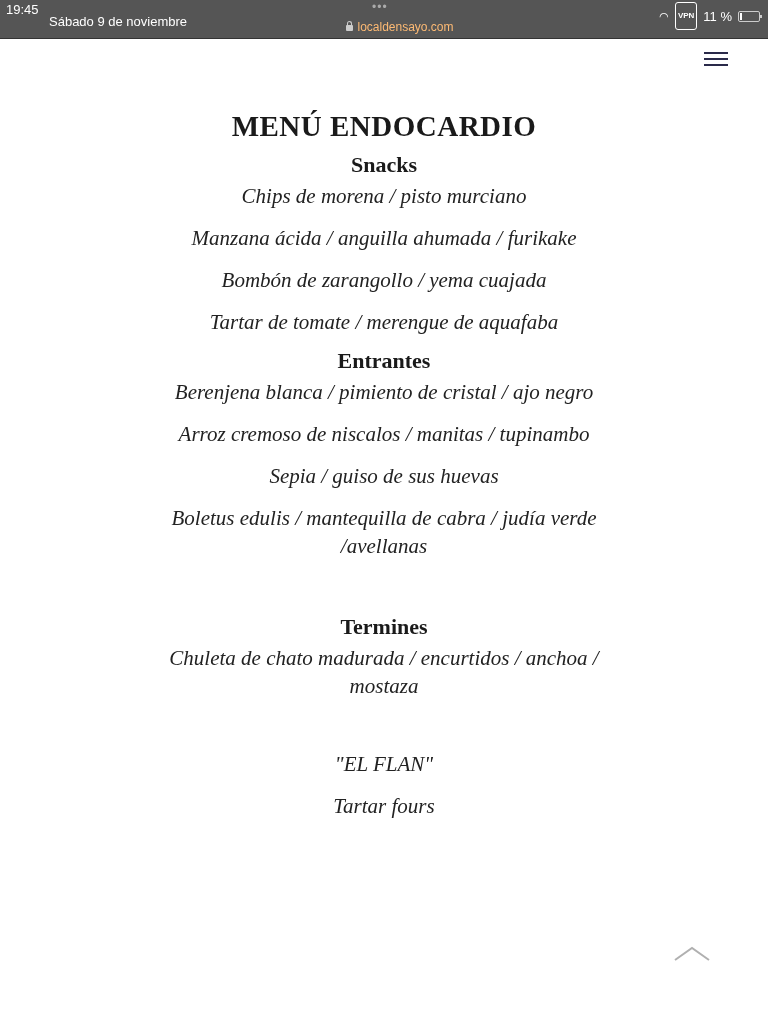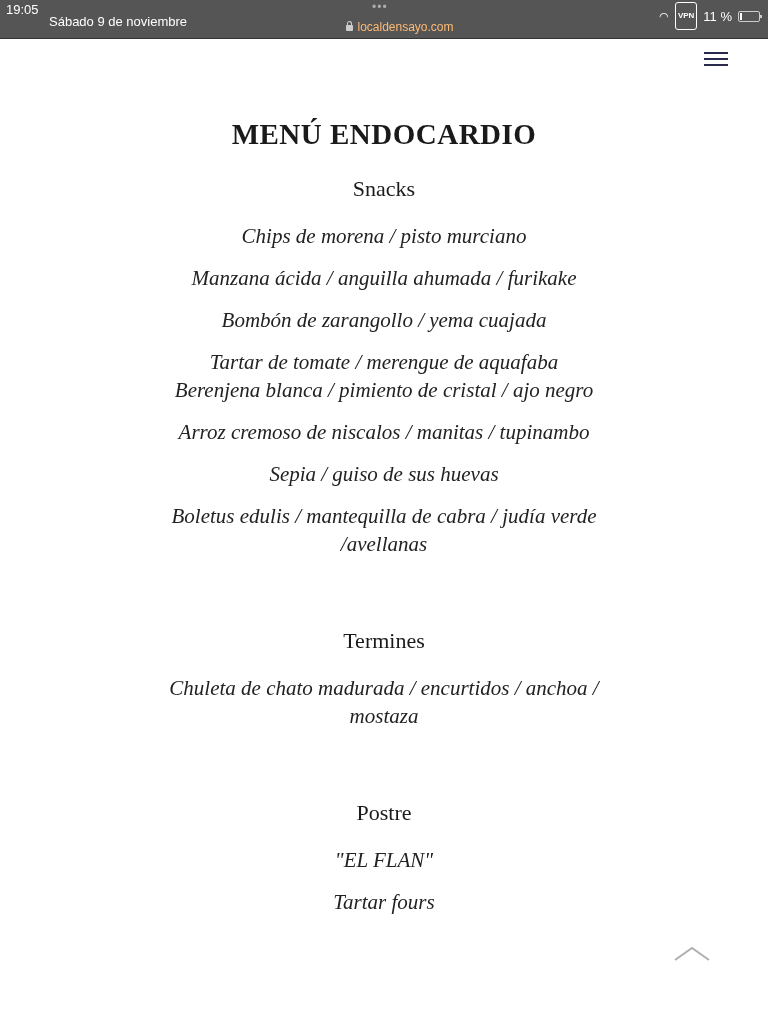--- a/index.html
+++ b/index.html
@@ -27,32 +27,32 @@
     .wifi { font-size: 11px; }
     .vpn { border: 1px solid #fff; border-radius: 3px; font-size: 8px; font-weight: bold; padding: 8px 2px; line-height: 10px; }
     .battery { width: 20px; height: 9px; border: 1px solid #ccc; border-radius: 2px; position: relative; }
     .battery::before { content: ""; position: absolute; left: 1px; top: 1px; width: 2px; height: 7px; background: #fff; }
     .battery::after { content: ""; position: absolute; right: -3px; top: 3px; width: 2px; height: 3px; background: #ccc; }
 
     .hamburger { position: absolute; left: 704px; top: 52px; width: 24px; height: 14px; cursor: pointer; }
     .hamburger span { display: block; height: 2px; background: #2a2a4a; margin-bottom: 4px; }
 
     .menu { position: absolute; left: 0; top: 104px; width: 768px; text-align: center; }
-    .title { font-size: 29px; font-weight: bold; letter-spacing: 0.5px; margin: 8px; height: 44px; line-height: 44px; }
-    .section-title { font-size: 22px; font-weight: normal; margin: 16px; line-height: 34px; }
+    .title { font-size: 29px; font-weight: bold; letter-spacing: 0.5px; margin: 0; height: 44px; line-height: 44px; }
+    .section-title { font-size: 22px; font-weight: bold; margin: 0; line-height: 34px; }
     .item { font-size: 21px; line-height: 28px; margin: 0 auto 14px; width: 480px; color: #222; font-style: italic; }
     .gap { height: 36px; }
 
     .scroll-top { position: absolute; left: 674px; top: 944px; width: 36px; height: 20px; cursor: pointer; }
   </style>
 </head>
 <body>
 
 <div class="statusbar">
-  <span class="sb-time">19:05</span>
+  <span class="sb-time">19:45</span>
   <span class="sb-date">Sábado 9 de noviembre</span>
   <span class="sb-dots">•••</span>
   <div class="sb-url">
     <span class="lock"></span><span>localdensayo.com</span>
   </div>
   <div class="sb-right">
     <span class="wifi">◠</span>
     <span class="vpn">VPN</span>
     <span>11 %</span>
     <span class="battery"></span>
@@ -65,33 +65,33 @@
     <span></span>
 </div>
 
 <div class="menu">
   <h1 class="title">MENÚ ENDOCARDIO</h1>
 
   <h2 class="section-title">Snacks</h2>
   <p class="item">Chips de morena / pisto murciano</p>
   <p class="item">Manzana ácida / anguilla ahumada / furikake</p>
   <p class="item">Bombón de zarangollo / yema cuajada</p>
-  <p class="item" style="margin-bottom:0">Tartar de tomate / merengue de aquafaba</p>
+  <p class="item" style="margin-bottom:8px">Tartar de tomate / merengue de aquafaba</p>
 
+  <h2 class="section-title">Entrantes</h2>
   <p class="item">Berenjena blanca / pimiento de cristal / ajo negro</p>
   <p class="item">Arroz cremoso de niscalos / manitas / tupinambo</p>
   <p class="item">Sepia / guiso de sus huevas</p>
   <p class="item">Boletus edulis / mantequilla de cabra / judía verde /avellanas</p>
   <div class="gap"></div>
 
   <h2 class="section-title">Termines</h2>
   <p class="item">Chuleta de chato madurada / encurtidos / anchoa / mostaza</p>
   <div class="gap"></div>
 
-  <h2 class="section-title">Postre</h2>
   <p class="item">"EL FLAN"</p>
   <p class="item">Tartar fours</p>
 </div>
 
 <div class="scroll-top">
   <svg width="36" height="20" viewBox="0 0 36 20">
     <polyline points="1,16 18,4 35,16" fill="none" stroke="#b0b0b0" stroke-width="2"></polyline>
   </svg>
 </div>
 

